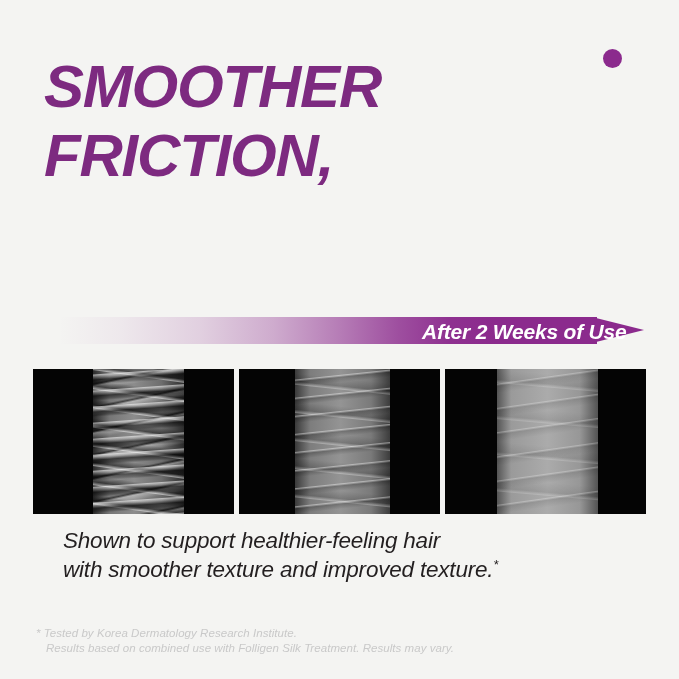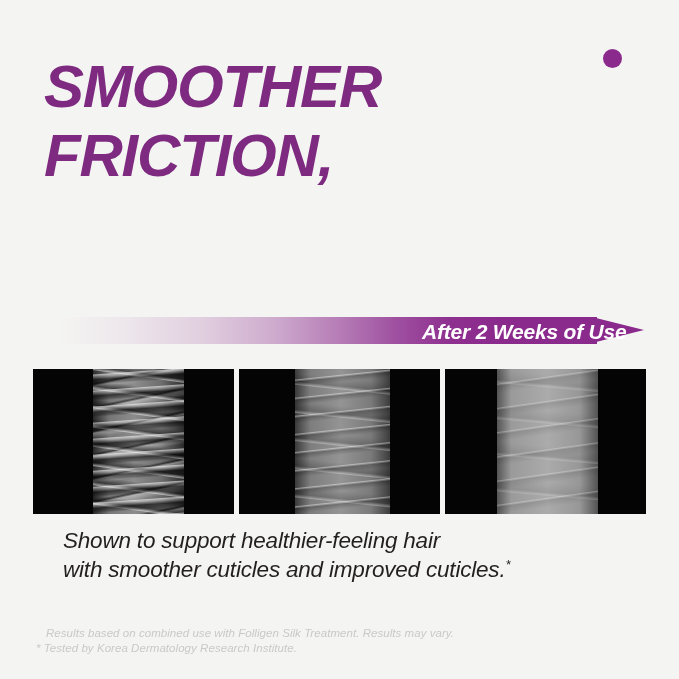--- a/index.html
+++ b/index.html
@@ -240,21 +240,21 @@
     <div class="panel">
       <div class="strand strand-2"></div>
     </div>
     <div class="panel">
       <div class="strand strand-3"></div>
     </div>
   </div>
 
   <div class="body-copy">
     <span class="body-line">Shown to support healthier-feeling hair</span>
-    <span class="body-line"><span>with smoother cuticles and improved cuticles.</span><sup>*</sup></span>
+    <span class="body-line"><span>with smoother texture and improved texture.</span><sup>*</sup></span>
   </div>
 
   <div class="footnote">
+    <span class="footnote-line"><span class="footnote-star">*</span> <span>Tested by Korea Dermatology Research Institute.</span></span>
     <span class="footnote-line indent">Results based on combined use with Folligen Silk Treatment. Results may vary.</span>
-    <span class="footnote-line"><span class="footnote-star">*</span> <span>Tested by Korea Dermatology Research Institute.</span></span>
   </div>
 
 </div>
 
 </body></html>

